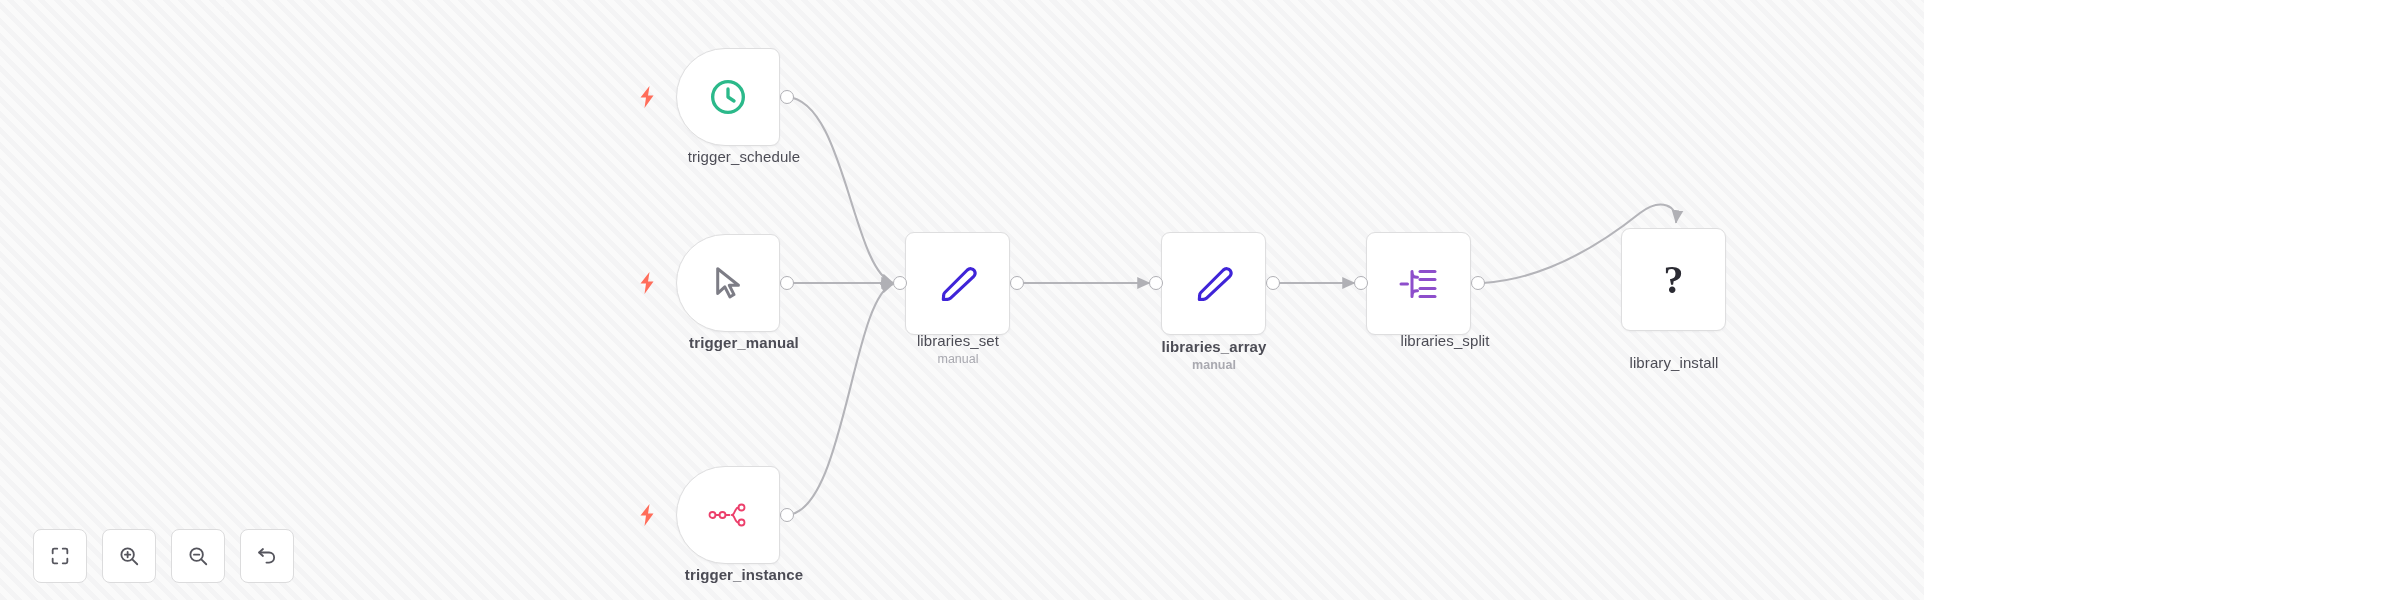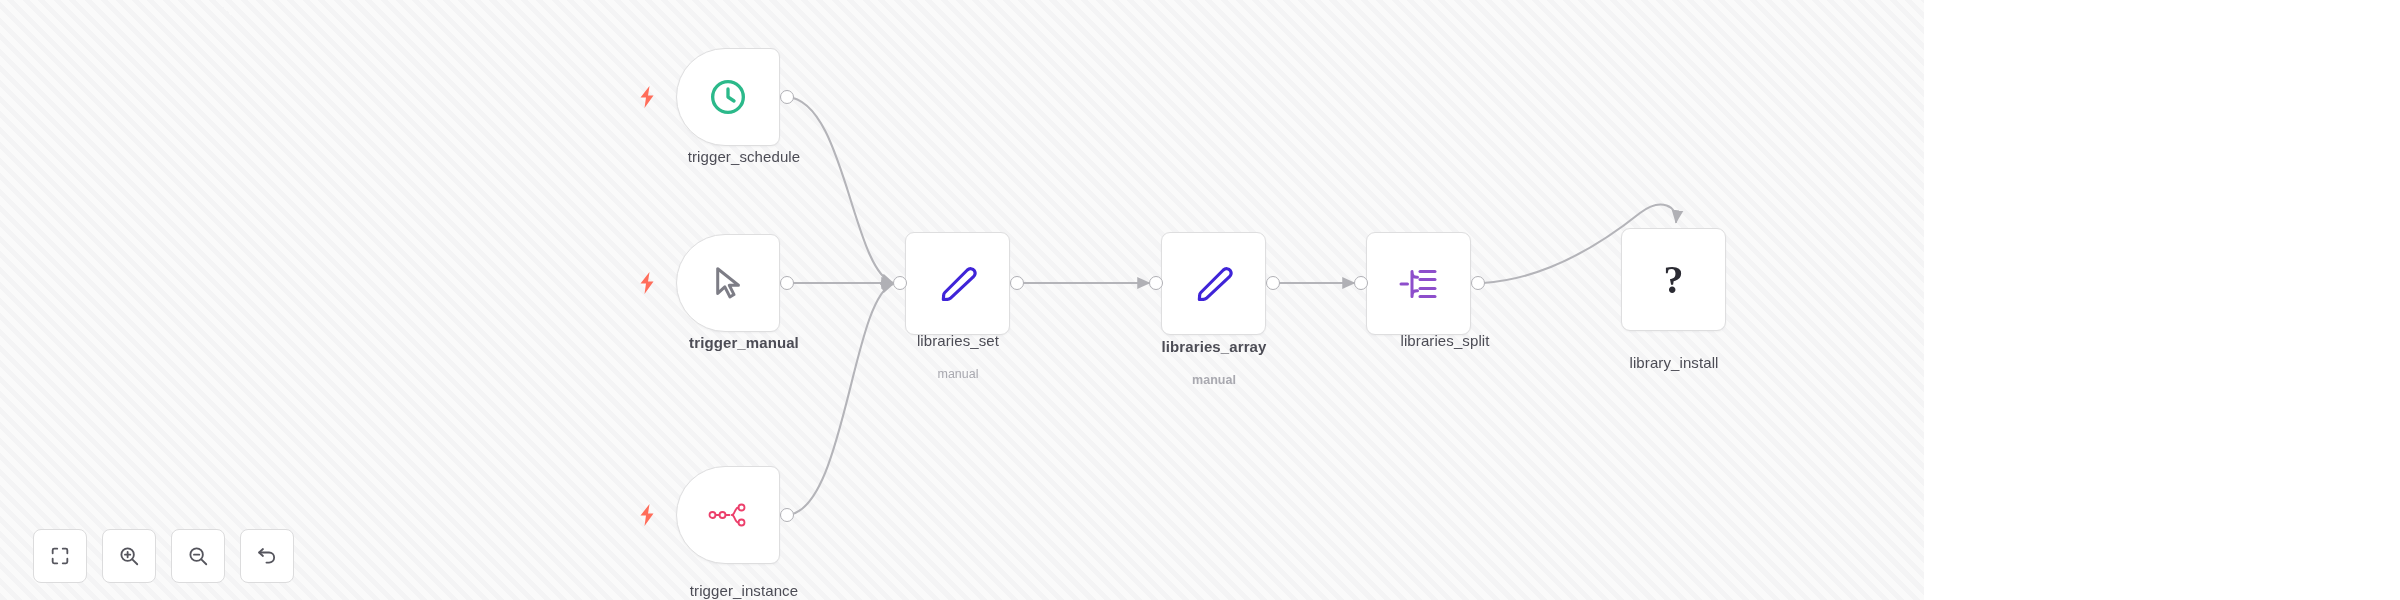--- a/index.html
+++ b/index.html
@@ -84,21 +84,21 @@
   .node-label .name {
     font-size: 15px;
     color: #4c4c55;
     letter-spacing: 0.1px;
     line-height: 18px;
   }
   .node-label .sub {
     font-size: 12.5px;
     color: #a9a9b0;
     line-height: 16px;
-    margin-top: 16px;
+    margin-top: 1px;
   }
 
   
   .endpoint {
     position: absolute;
     width: 14px;
     height: 14px;
     box-sizing: border-box;
     border-radius: 50%;
     background: #ffffff;
@@ -209,21 +209,21 @@
         <circle cx="33.5" cy="8.5" r="3"></circle>
         <circle cx="33.5" cy="23.5" r="3"></circle>
       </svg>
     </span>
   </div>
   <div class="bolt" style="left:647px; top:515px;">
     <svg width="20" height="24" viewBox="0 0 20 24">
       <path d="M12.5 1 L3.5 12.6 H9 L7.5 23 L16.5 10.6 H11 Z" fill="#ff6d5a"></path>
     </svg>
   </div>
-  <div class="node-label" style="left:744px; top:582px;">
+  <div class="node-label" style="left:744px; top:566px;font-weight:bold;">
     <div class="name">trigger_instance</div>
   </div>
 
   <div class="node square" style="left:905px; top:232px;">
     <span class="node-icon">
       <svg width="40" height="40" viewBox="0 0 24 24" fill="none" stroke="#3f24d8" stroke-width="1.9" stroke-linecap="round" stroke-linejoin="round">
         <path d="M17.6 3.6 C18.9 2.4 20.9 2.6 21.8 4 C22.6 5.3 22.2 6.9 21 7.9 L7.4 20.6 C6.9 21 6.3 21.2 5.7 21.2 L3.2 21.3 L3.4 18.7 C3.4 18.1 3.7 17.5 4.1 17.1 Z"></path>
       </svg>
     </span>
   </div>

